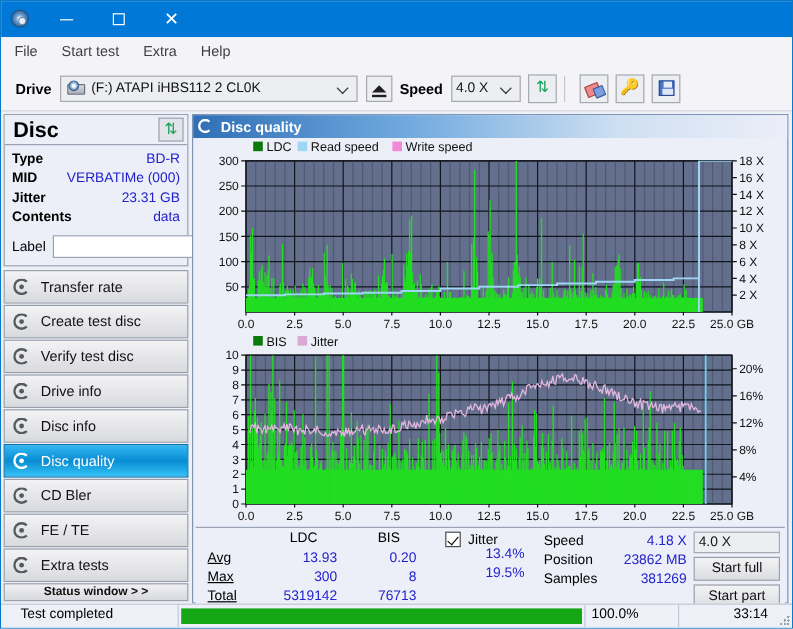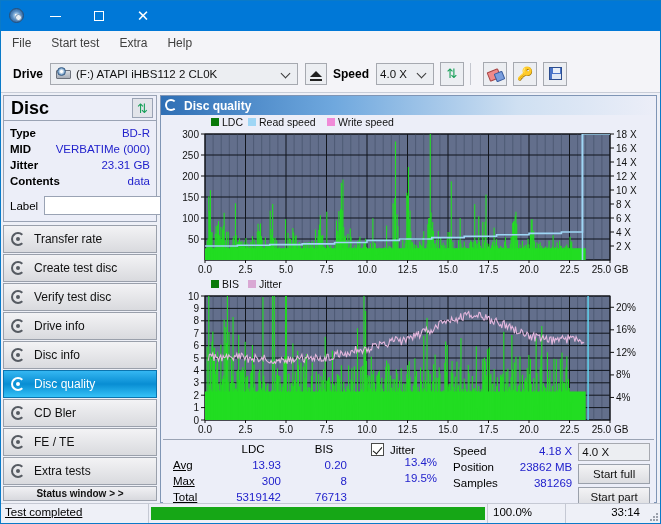--- a/index.html
+++ b/index.html
@@ -286,21 +286,21 @@
   }
 
   
   .statusbar {
     height: 20px; flex: 0 0 auto;
     background:#eef0f7;
     display:flex; align-items:stretch;
     border-top: 1px solid #c5c9d4;
     font-size: 11.5px; color:#000;
   }
-  .sb-text { padding: 2px 4px; width: 147px; text-decoration: underline; }
+  .sb-text { padding: 2px 16px; width: 147px; }
   .sb-prog {
     flex: 1 1 auto; border-left:1px solid #c5c9d4; border-right:1px solid #c5c9d4;
     padding: 3px 2px; display:flex; align-items:center;
   }
   .sb-bar-outer { flex:1 1 auto; height: 13px; background:#eef0f7; }
   .sb-bar-inner { height:13px; background:#16a716; width: 100%; }
   .sb-pct { width: 78px; padding: 2px 0 0 5px; border-right:1px solid #c5c9d4; }
   .sb-time { width: 80px; padding: 2px 6px 0 0; text-align:right; }
   .sb-grip { width:14px; position:relative; }
   .sb-grip::after{

